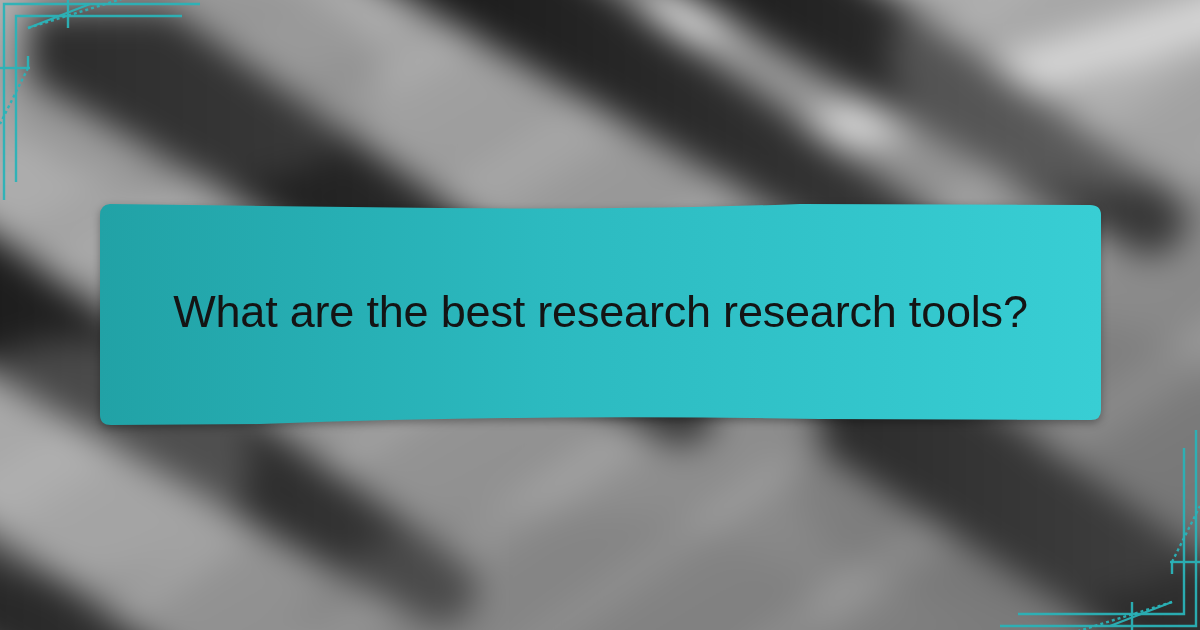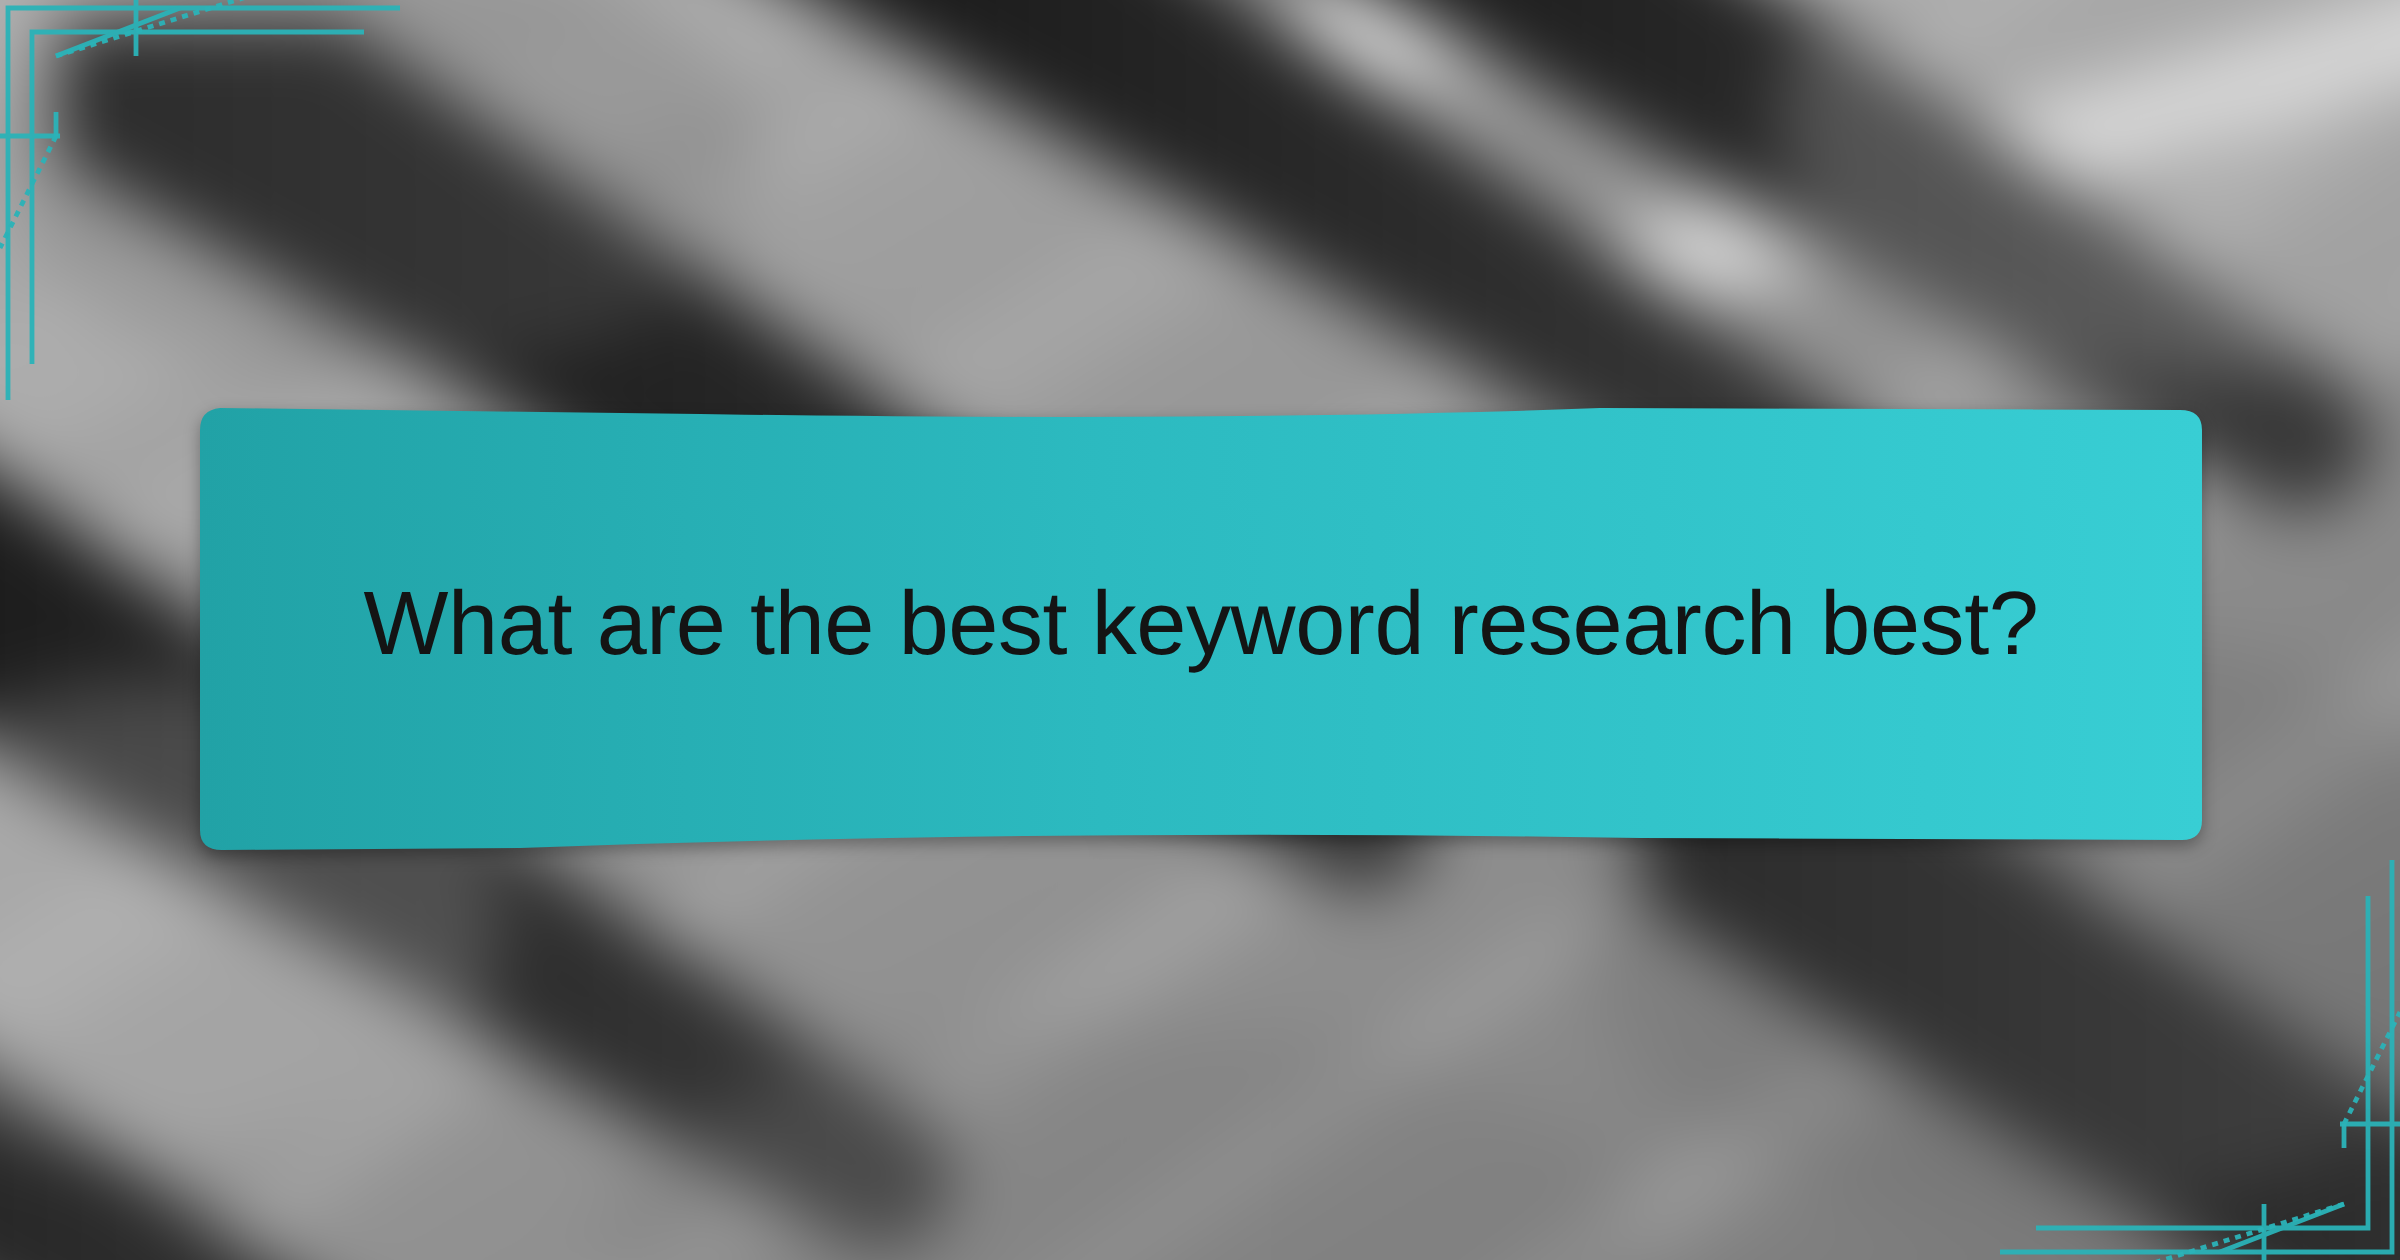--- a/index.html
+++ b/index.html
@@ -223,17 +223,17 @@
                L 1001 212
                Q 1001 222 991 222
                L 720 221
                Q 430 216 160 226
                L 11 227
                Q 0 227 0 217
                Z" fill="url(#tealGrad)"></path>
     </svg>
 
     <div id="banner-text-wrap">
-      <h1 id="banner-title">What are the best keyword research best?</h1>
+      <h1 id="banner-title">What are the best research research tools?</h1>
     </div>
   </div>
 
 </div>
 
 </body></html>

